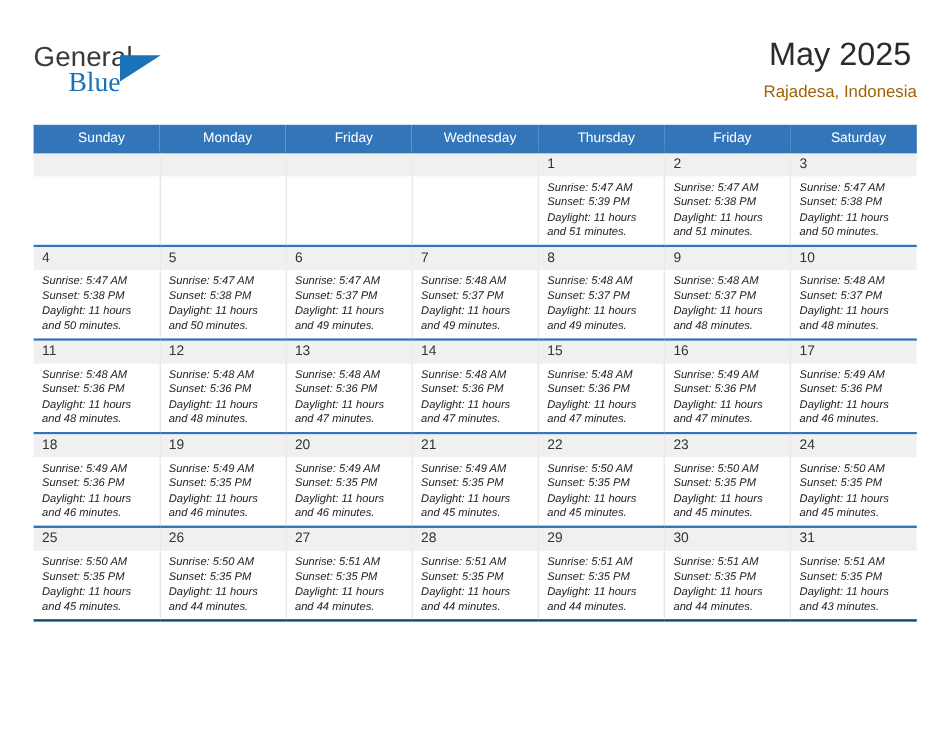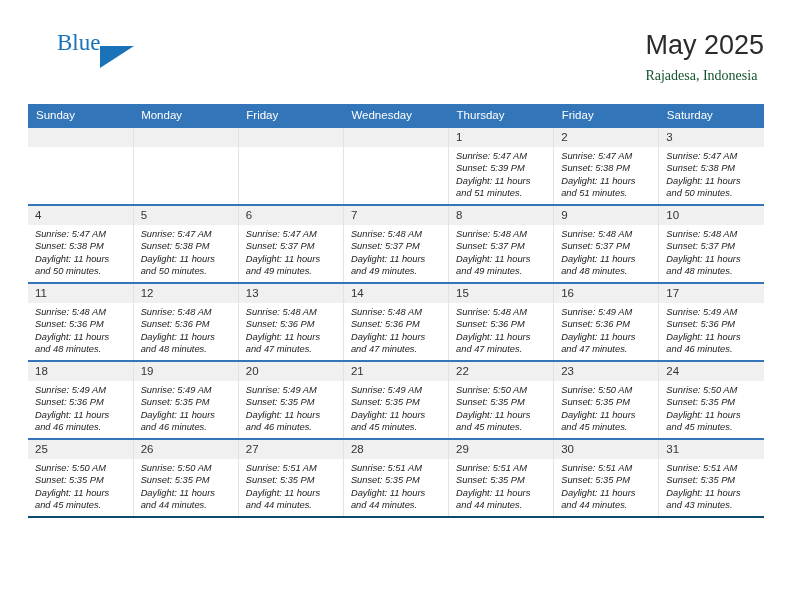--- a/index.html
+++ b/index.html
@@ -57,52 +57,51 @@
     top: 12px;
     width: 0;
     height: 0;
     border-left: 34px solid #1a72b8;
     border-bottom: 22px solid transparent;
   }
   .title-block {
     position: absolute;
     right: 0;
     top: 0;
-    text-align: left;
+    text-align: center;
   }
   .month-title {
     font-size: 27px;
     color: #2b2b2b;
     line-height: 34px;
     white-space: nowrap;
   }
   .location {
     font-size: 14px;
-    color: #14532d;
+    color: #a16207;
     line-height: 22px;
     margin-top: 3px;
     white-space: nowrap;
-    font-family: Liberation Serif, serif;
   }
 
   
   .calendar {
     position: absolute;
     left: 28px;
     top: 104px;
     width: 736px;
     border-collapse: collapse;
     table-layout: fixed;
   }
   .calendar th {
     background: #3275b9;
     color: #ffffff;
     font-size: 11.5px;
     font-weight: normal;
-    text-align: left;
+    text-align: center;
     padding: 5px 0 5px 8px;
     height: 12px;
     border: none;
   }
   .calendar td {
     width: 105px;
     height: 76px;
     vertical-align: top;
     padding: 0;
     border-top: 2px solid #3275b9;
@@ -144,20 +143,21 @@
     white-space: normal;
   }
 </style>
 </head>
 <body>
 
 <div class="page">
 
   <div class="header">
     <div class="logo">
+      <div class="logo-general">General</div>
       <div class="logo-tri"></div>
       <div class="logo-blue">Blue</div>
     </div>
     <div class="title-block">
       <div class="month-title">May 2025</div>
       <div class="location">Rajadesa, Indonesia</div>
     </div>
   </div>
 
   <table class="calendar">

